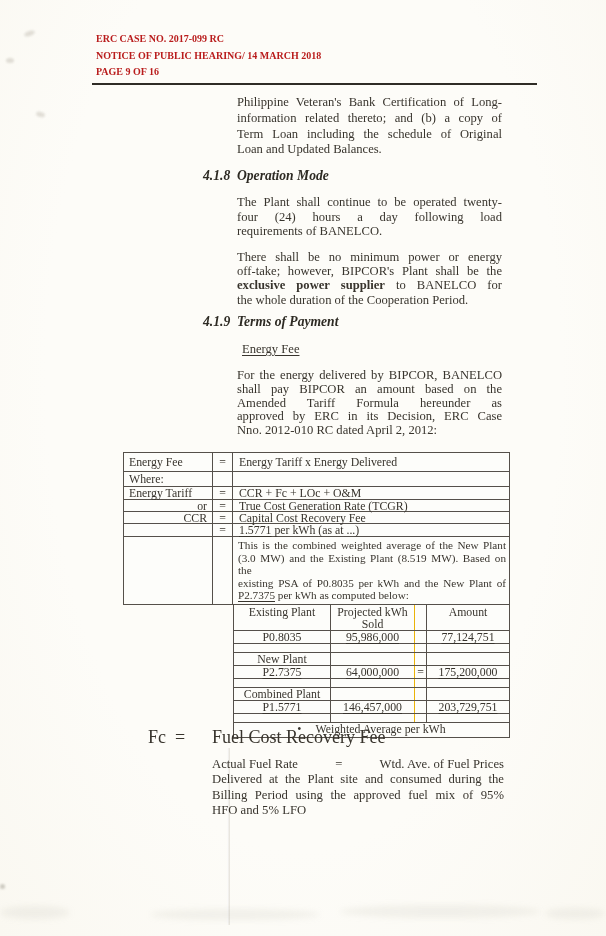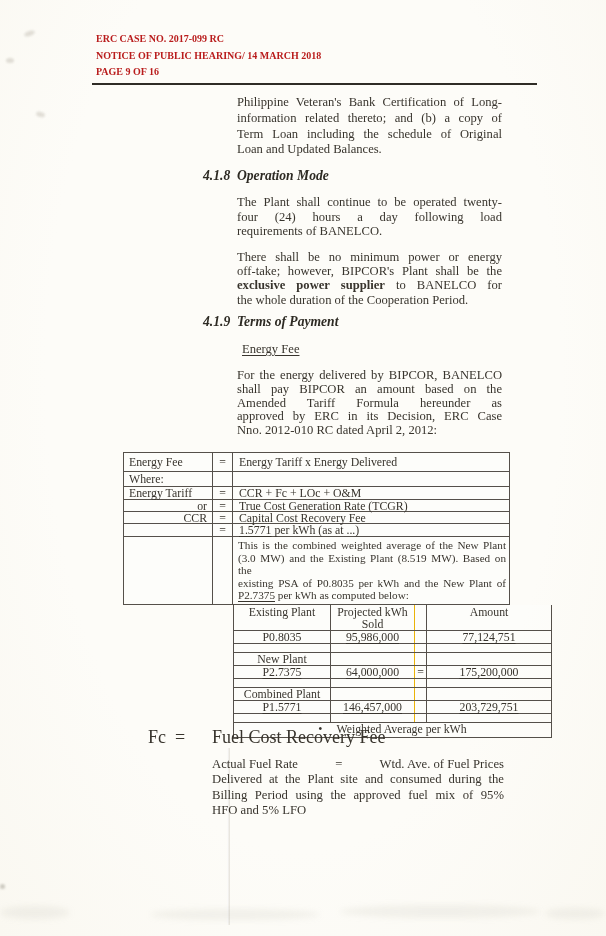--- a/index.html
+++ b/index.html
@@ -38,21 +38,21 @@
   .fc2 { width: 20px; border-right: 1px solid #55504a; text-align: center; }
   .fc3 { flex: 1; padding: 0 3px 0 6px; }
   .fr1 { height: 19px; } .fr1 > div { padding-top: 2px; }
   .fr2 { height: 15px; } .fr3 { height: 13px; } .fr4 { height: 12px; }
   .fr5 { height: 12px; } .fr6 { height: 13px; }
   .fr3 > div, .fr4 > div, .fr5 > div, .fr6 > div { line-height: 12px; }
   .fr2 > div { line-height: 14px; }
   .ralign { text-align: right; }
   .note { font-size: 11.2px; line-height: 12.6px; padding: 2px 3px 2px 5px; }
   
-  .ctab { margin-left: 110px; width: 319px; border: 1px solid #55504a; border-top: none; font-size: 11.8px; background: rgba(255,255,255,0.25); }
+  .ctab { margin-left: 110px; width: 277px; border: 1px solid #55504a; border-top: none; font-size: 11.8px; background: rgba(255,255,255,0.25); }
   .cr { display: flex; border-bottom: 1px solid #55504a; }
   .cr:last-child { border-bottom: none; }
   .ca { width: 97px; border-right: 1px solid #55504a; text-align: center; }
   .cb { width: 84px; border-right: 1px solid #eab308; text-align: center; }
   .cc { width: 12px; border-right: 1px solid #55504a; text-align: center; }
   .cd { flex: 1; text-align: center; }
   .cr-head { height: 26px; } .cr-head > div { line-height: 12px; padding-top: 1px; }
   .cr-num { height: 13px; } .cr-num > div { line-height: 12px; }
   .cr-gap { height: 9px; }
   .cr-lbl { height: 13px; } .cr-lbl > div { line-height: 12px; }

